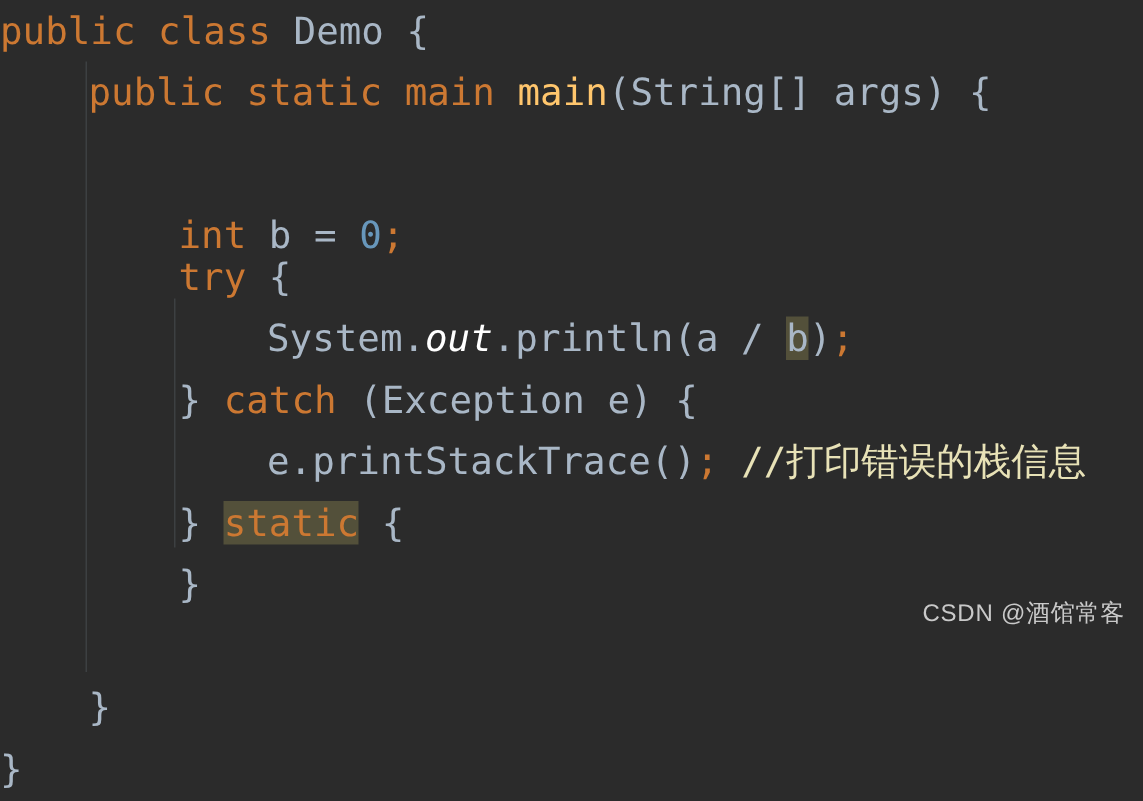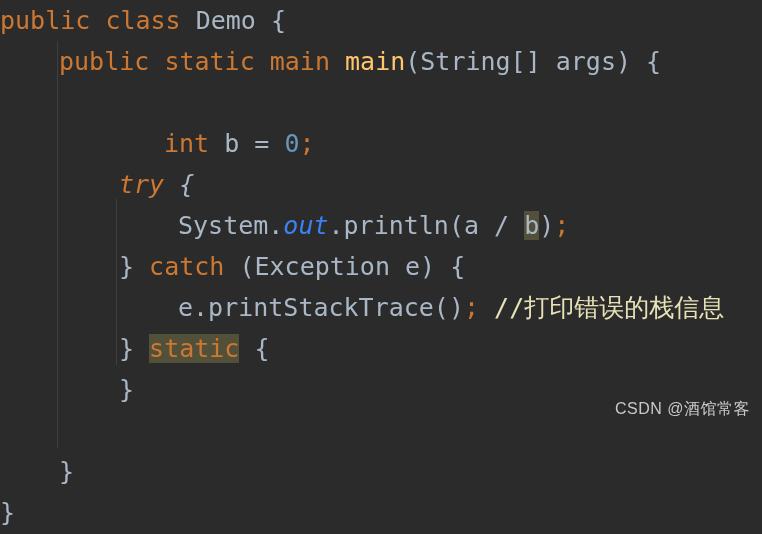--- a/index.html
+++ b/index.html
@@ -46,21 +46,21 @@
     white-space: pre;
     color: #a9b7c6;
   }
 
   
   .kw      { color: #cc7832; }          
   .ident   { color: #a9b7c6; }          
   .num     { color: #6897bb; }          
   .semi    { color: #cc7832; }          
   .method  { color: #ffc66d; }          
-  .field   { color: #3b82f6; font-style: italic; margin-top: 36px; }  
+  .field   { color: #ffffff; font-style: italic; margin-top: 36px; }  
   .comment { color: #e8e2b7; }          
   .hl      { background: #53503a; }     
 
   .watermark {
     position: absolute;
     right: 12px;
     bottom: 6px;
     font-family: Liberation Sans, sans-serif;
     font-size: 16px;
     color: #c9c9c9;
@@ -69,22 +69,22 @@
   }
 </style>
 </head>
 <body>
 
 <div id="editor">
 
   <div class="code-area">
       <div class="line" style="top: 0px; left: 0px;"><span class="kw">public</span><span class="ident"> </span><span class="kw">class</span><span class="ident"> </span><span class="ident">Demo</span><span class="ident"> {</span></div>
       <div class="line" style="top: 41px; left: 59px;"><span class="kw">public</span><span class="ident"> </span><span class="kw">static</span><span class="ident"> </span><span class="kw">main</span><span class="ident"> </span><span class="method">main</span><span class="ident">(String[] args) {</span></div>
-      <div class="line" style="top: 123px; left: 119px; margin-left: 45px;"><span class="kw">int</span><span class="ident"> b </span><span class="ident">=</span><span class="ident"> </span><span class="num">0</span><span class="semi">;</span></div>
-      <div class="line" style="top: 164px; left: 119px; font-style: italic;"><span class="kw">try</span><span class="ident"> {</span></div>
+      <div class="line" style="top: 136px; left: 119px;"><span class="kw">int</span><span class="ident"> b </span><span class="ident">=</span><span class="ident"> </span><span class="num">0</span><span class="semi">;</span></div>
+      <div class="line" style="top: 164px; left: 119px;"><span class="kw">try</span><span class="ident"> {</span></div>
       <div class="line" style="top: 205px; left: 178px;"><span class="ident">System.</span><span class="field">out</span><span class="ident">.println(a / </span><span class="ident hl">b</span><span class="ident">)</span><span class="semi">;</span></div>
       <div class="line" style="top: 246px; left: 119px;"><span class="ident">} </span><span class="kw">catch</span><span class="ident"> (Exception e) {</span></div>
       <div class="line" style="top: 287px; left: 178px;"><span class="ident">e.printStackTrace()</span><span class="semi">;</span><span class="ident"> </span><span class="comment">//打印错误的栈信息</span></div>
       <div class="line" style="top: 328px; left: 119px;"><span class="ident">} </span><span class="kw hl">static</span><span class="ident"> {</span></div>
       <div class="line" style="top: 369px; left: 119px;"><span class="ident">}</span></div>
       <div class="line" style="top: 410px; left: 119px;"></div>
       <div class="line" style="top: 451px; left: 59px;"><span class="ident">}</span></div>
       <div class="line" style="top: 492px; left: 0px;"><span class="ident">}</span></div>
     </div>
 

